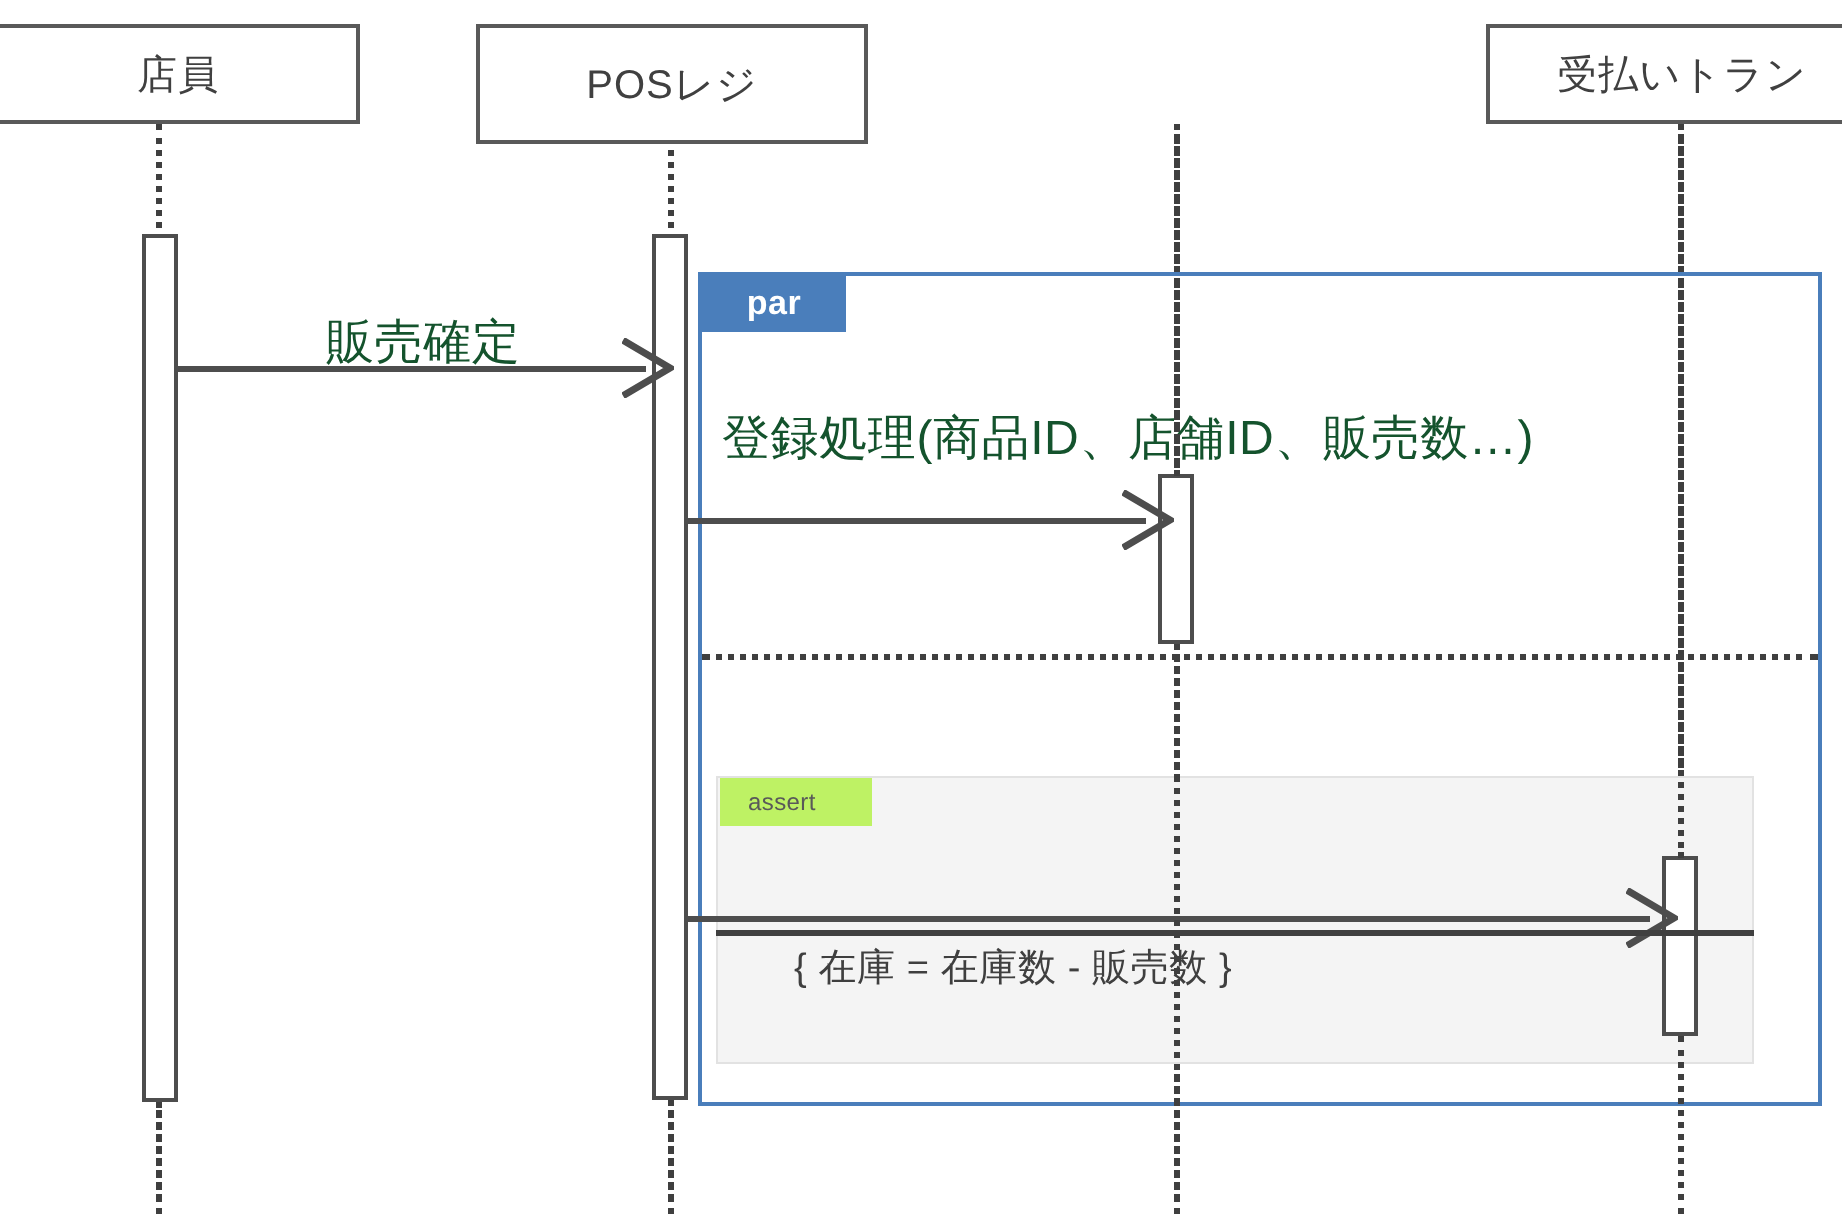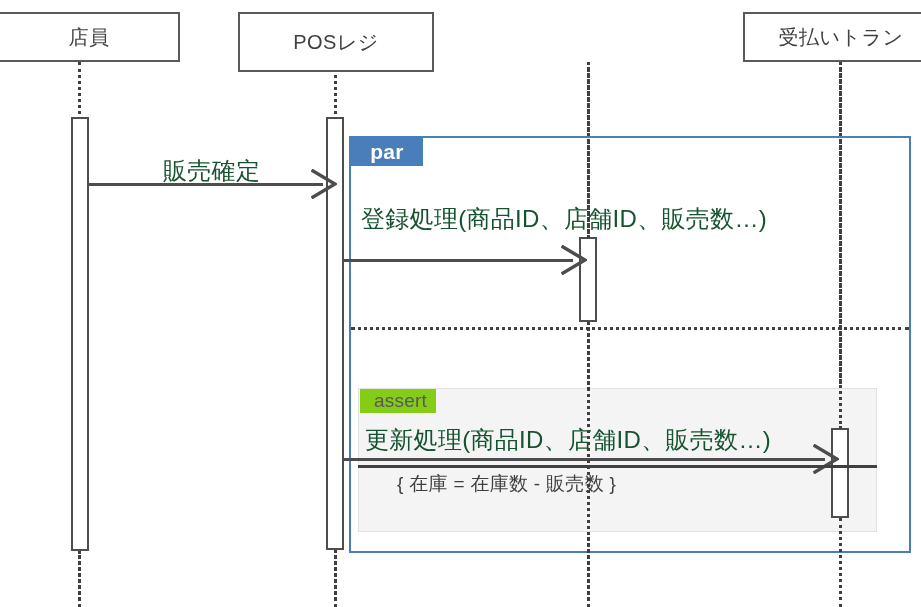--- a/index.html
+++ b/index.html
@@ -51,21 +51,21 @@
     position: absolute;
     box-sizing: border-box;
     border: 2px solid #4a7ebb;
     background: transparent;
   }
   .frag-par-tab {
     position: absolute;
     box-sizing: border-box;
     background: #4a7ebb;
     color: #ffffff;
-    font-size: 21px;
+    font-size: 17px;
     font-weight: bold;
     display: flex;
     align-items: center;
     justify-content: center;
     letter-spacing: 0.3px;
   }
   .frag-divider {
     position: absolute;
     height: 0;
     border-top: 3px dotted #3f3f3f;
@@ -73,23 +73,23 @@
   
   .frag-assert {
     position: absolute;
     box-sizing: border-box;
     border: 1px solid #e2e2e2;
     background: #f4f4f4;
   }
   .frag-assert-tab {
     position: absolute;
     box-sizing: border-box;
-    background: #84cc16;
+    background: #bef264;
     color: #595959;
-    font-size: 19px;
+    font-size: 12px;
     display: flex;
     align-items: center;
     padding-left: 14px;
     letter-spacing: 0.2px;
   }
   .assert-rule {
     position: absolute;
     height: 0;
     border-top: 3px solid #404040;
   }
@@ -165,21 +165,20 @@
   </div>
 
   <div class="msg-label" style="left:361px; top:203px;">登録処理(商品ID、店舗ID、販売数…)</div>
   <div class="msg-line" style="left:343px; top:259px; width:230px;"></div>
   <div class="msg-head" style="left:561px; top:245px;">
     <svg width="26" height="30" viewBox="0 0 26 30">
       <path d="M2 2 L24 15 L2 28" fill="none" stroke="#4d4d4d" stroke-width="3.5" stroke-linecap="square" stroke-linejoin="miter"></path>
     </svg>
   </div>
 
-  <div class="msg-label" style="left:365px; top:424px;">更新処理(商品ID、店舗ID、販売数…)</div>
   <div class="msg-line" style="left:343px; top:458px; width:482px;"></div>
   <div class="msg-head" style="left:813px; top:444px;">
     <svg width="26" height="30" viewBox="0 0 26 30">
       <path d="M2 2 L24 15 L2 28" fill="none" stroke="#4d4d4d" stroke-width="3.5" stroke-linecap="square" stroke-linejoin="miter"></path>
     </svg>
   </div>
 
   <div class="assert-rule" style="left:358px; top:465px; width:519px;"></div>
   <div class="constraint-label" style="left:365px; top:471px;margin-left:32px;">{ 在庫 = 在庫数 - 販売数 }</div>
 

